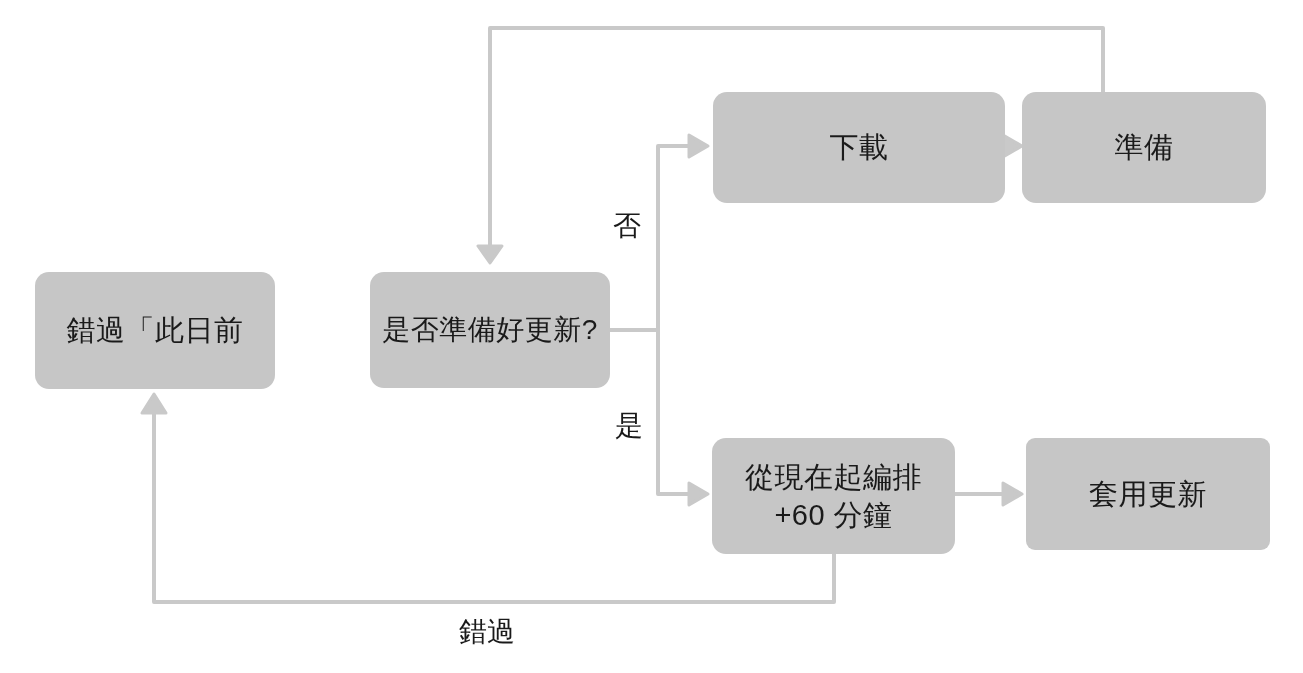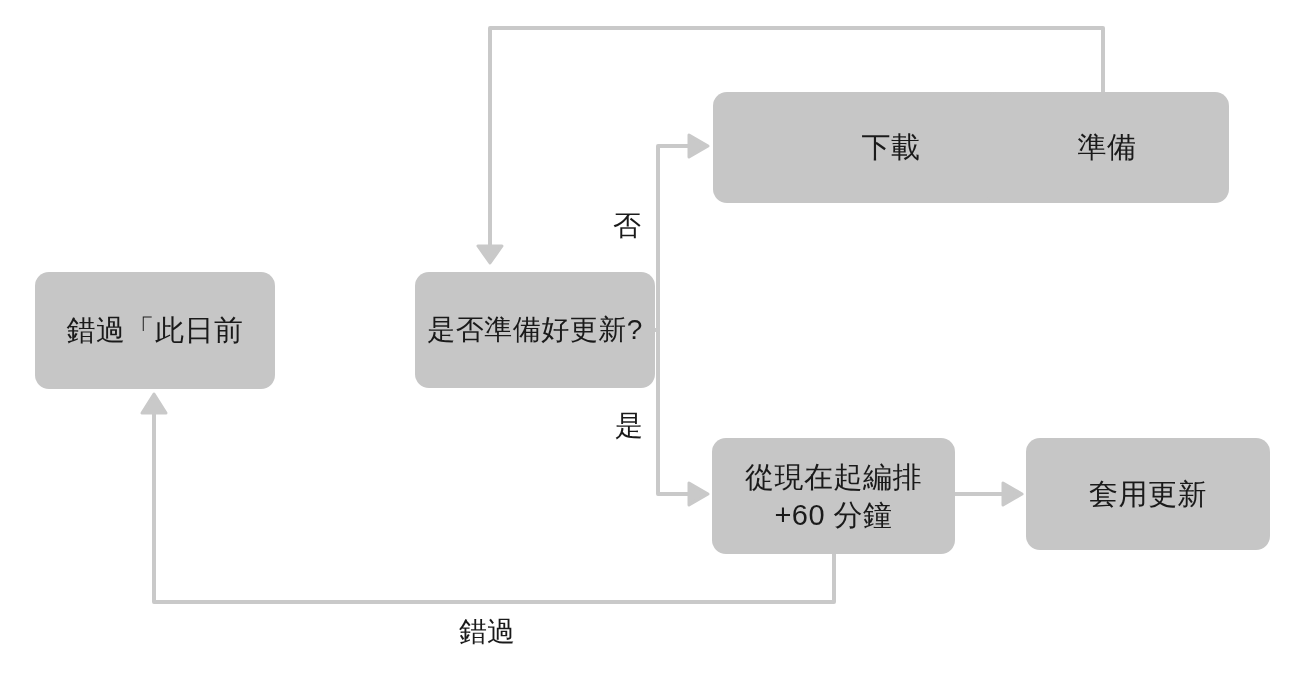--- a/index.html
+++ b/index.html
@@ -59,38 +59,38 @@
     <polygon class="arrowhead" points="1022,494 1003,483 1003,505"></polygon>
 
     <path class="edge" d="M 834 550 L 834 602 L 154 602 L 154 412"></path>
     <polygon class="arrowhead" points="154,394 142,413 166,413"></polygon>
   </svg>
 
   <div class="node" style="left:35px;top:272px;width:240px;height:117px;gap:40px;">
     <div>錯過「此日前</div>
   </div>
 
-  <div class="node" style="left:370px;top:272px;width:240px;height:116px;font-size:28px;margin-left:45px;">
+  <div class="node" style="left:370px;top:272px;width:240px;height:116px;font-size:28px;">
     <div>是否準備好更新?</div>
   </div>
 
-  <div class="node" style="left:713px;top:92px;width:292px;height:111px;padding-left:32px;">
+  <div class="node" style="left:713px;top:92px;width:292px;height:111px;">
     <div>下載</div>
   </div>
 
-  <div class="node" style="left:985px;top:92px;width:244px;height:111px;">
+  <div class="node" style="left:1022px;top:92px;width:244px;height:111px;">
     <div>準備</div>
   </div>
 
   <div class="node" style="left:712px;top:438px;width:243px;height:116px;">
     <div>從現在起編排</div>
     <div>+60 分鐘</div>
   </div>
 
-  <div class="node" style="left:1026px;top:438px;width:244px;height:112px;">
+  <div class="node" style="left:1026px;top:438px;width:244px;height:112px;border-radius:9px;">
     <div>套用更新</div>
   </div>
 
   <div class="edge-label" style="left:613px;top:212px;">否</div>
 
   <div class="edge-label" style="left:615px;top:412px;">是</div>
 
   <div class="edge-label" style="left:459px;top:620px;font-family:Liberation Mono, monospace;">錯過</div>
 
 </div>

